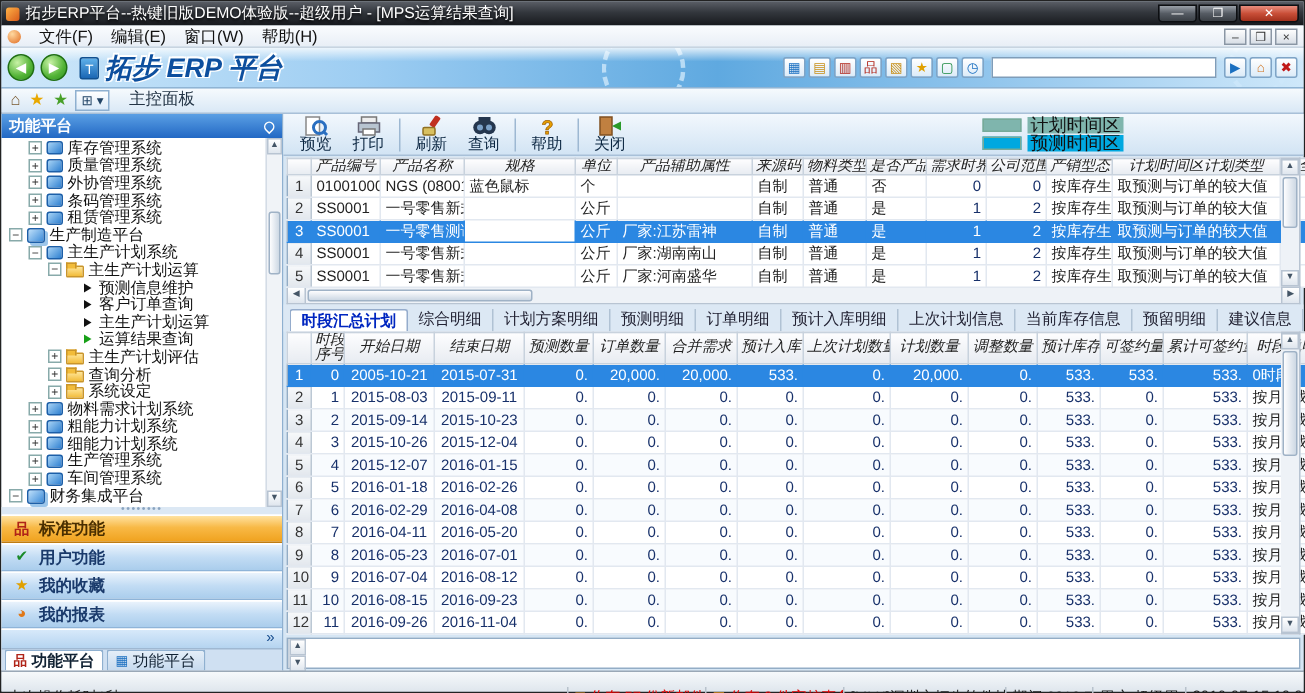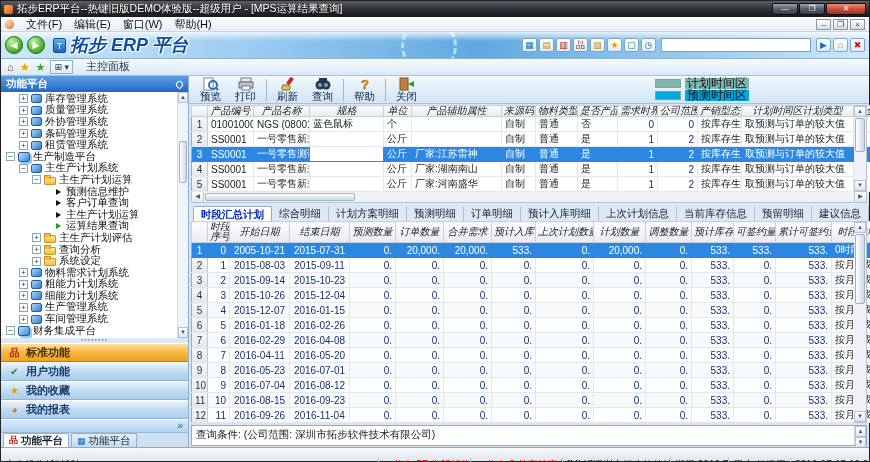--- a/index.html
+++ b/index.html
@@ -786,21 +786,20 @@
             </table>
           </div>
         <div class="vscroll">
           <span class="sarr">▲</span>
           <div class="vthumb small"></div>
           <span class="sarr" style="margin-top:auto">▼</span>
         </div>
       </div>
 
       <div class="querybar">
-        <div class="qtext">查询条件: (公司范围: 深圳市拓步软件技术有限公司)</div>
         <div class="qspin">
           <span class="sarr">▲</span>
           <span class="sarr">▼</span>
         </div>
       </div>
     </div>
   </div>
 
   <div class="statusbar">
     <span class="sseg" style="width:378px">本次操作耗时1秒</span>

